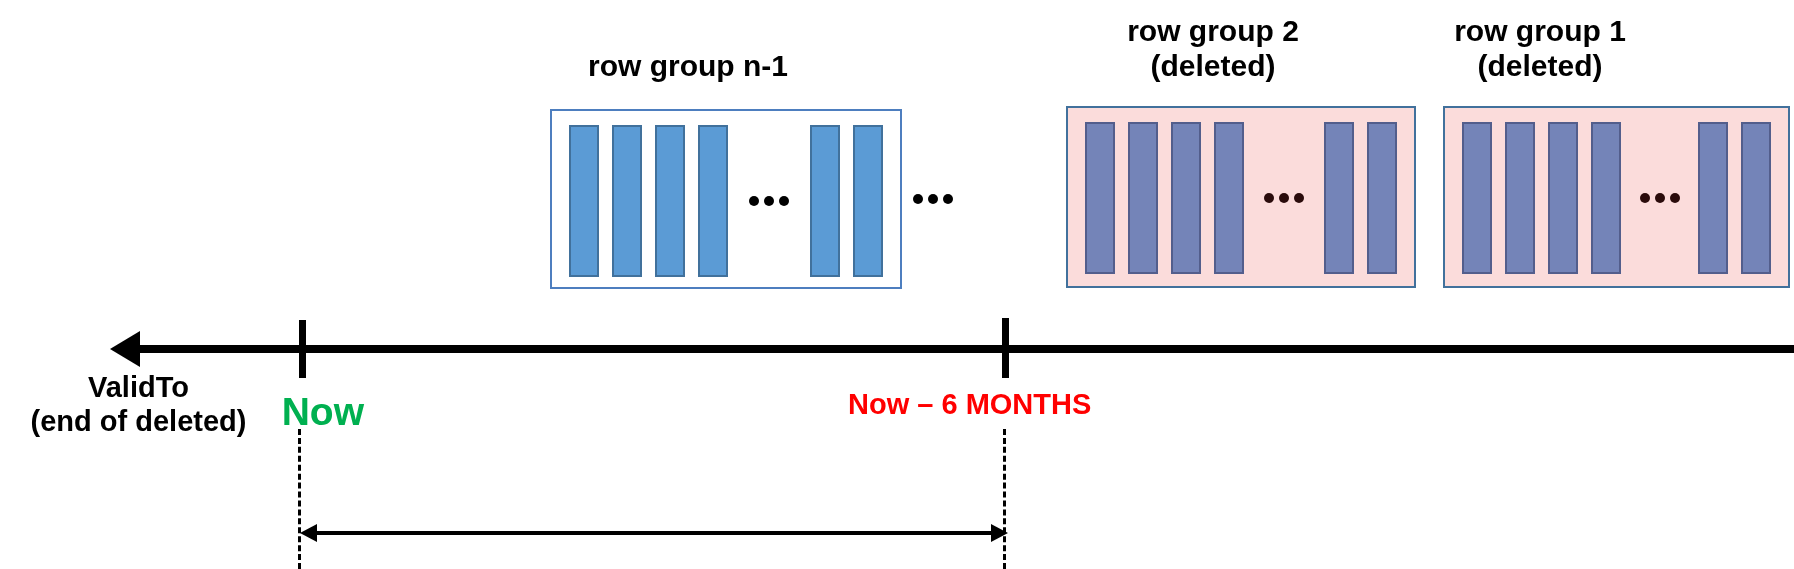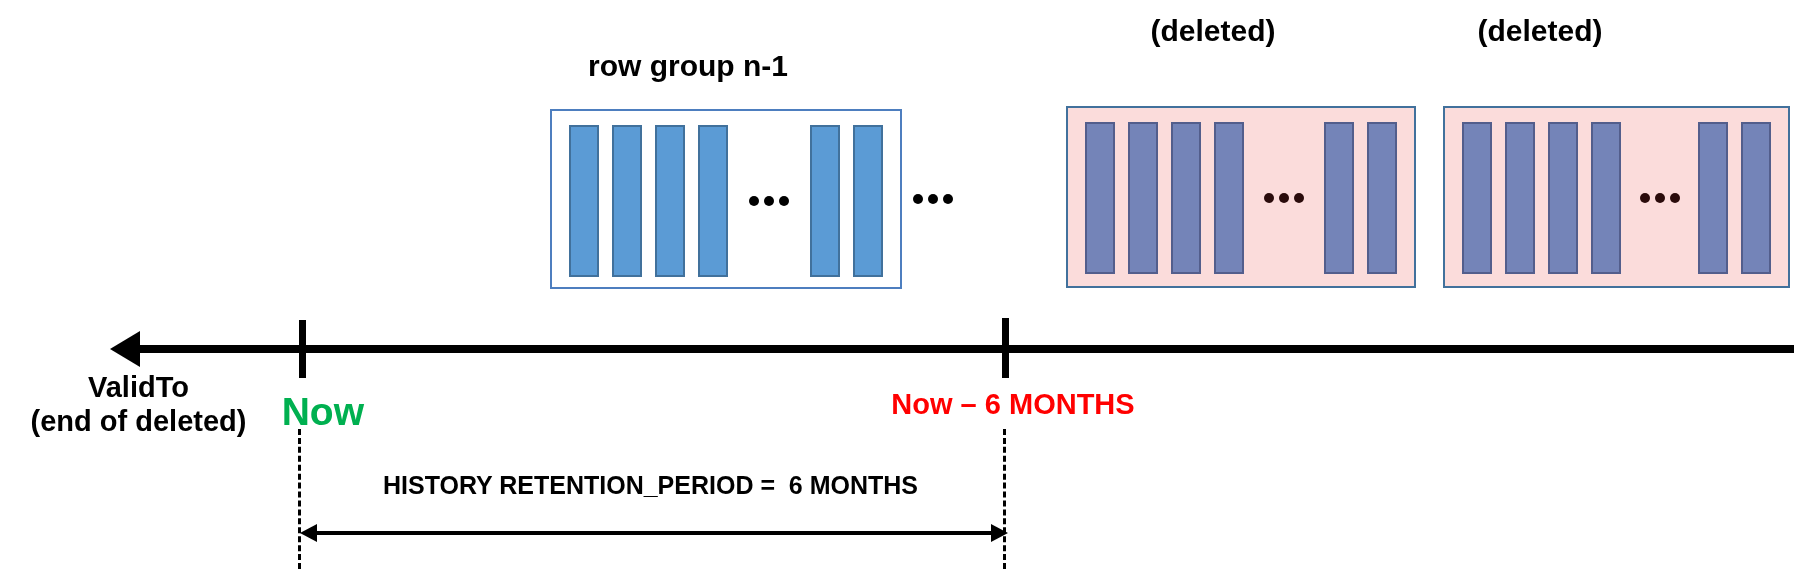--- a/index.html
+++ b/index.html
@@ -59,21 +59,21 @@
       border-top:18px solid transparent;border-bottom:18px solid transparent;
       border-right:30px solid #000;}
   .tick{position:absolute;width:7px;background:#000;}
   .tick-now{left:299px;top:320px;height:58px;}
   .tick-past{left:1002px;top:318px;height:60px;}
 
   .axis-label{position:absolute;left:16px;top:370px;width:245px;text-align:center;
       font-weight:bold;font-size:29px;line-height:34px;}
   .now-label{position:absolute;left:242px;top:390px;width:122px;text-align:right;
       font-weight:bold;font-size:39px;color:var(--now-green);white-space:nowrap;}
-  .past-label{position:absolute;left:848px;top:388px;width:330px;text-align:center;
+  .past-label{position:absolute;left:848px;top:388px;width:330px;text-align:left;
       font-weight:bold;font-size:29px;color:var(--past-red);white-space:nowrap;}
 
   .dash{position:absolute;top:429px;height:140px;width:0;border-left:3px dashed #000;}
   .dash-now{left:298px;}
   .dash-past{left:1003px;}
 
   .retention-label{position:absolute;left:383px;top:471px;font-weight:bold;
       font-size:25px;white-space:pre;}
 
   .range-line{position:absolute;left:315px;top:531px;width:678px;height:4px;background:#000;}
@@ -106,20 +106,21 @@
         </div>
       <div class="trail">
           <div class="bar"></div>
           <div class="bar"></div>
         </div>
     </div>
   </div>
 
   <div class="rg-slot g3">
     <div class="rg-title">
+        <div class="">row group 2</div>
         <div class="">(deleted)</div>
       </div>
     <div class="rg-box deleted">
       <div class="lead">
           <div class="bar"></div>
           <div class="bar"></div>
           <div class="bar"></div>
           <div class="bar"></div>
         </div>
       <div class="mid">
@@ -129,20 +130,21 @@
         </div>
       <div class="trail">
           <div class="bar"></div>
           <div class="bar"></div>
         </div>
     </div>
   </div>
 
   <div class="rg-slot g4">
     <div class="rg-title">
+        <div class="">row group 1</div>
         <div class="">(deleted)</div>
       </div>
     <div class="rg-box deleted">
       <div class="lead">
           <div class="bar"></div>
           <div class="bar"></div>
           <div class="bar"></div>
           <div class="bar"></div>
         </div>
       <div class="mid">
@@ -171,18 +173,17 @@
   <div class="axis-label">
     <div>ValidTo</div>
     <div>(end of deleted)</div>
   </div>
 
   <div class="now-label">Now</div>
   <div class="past-label">Now – 6 MONTHS</div>
 
   <div class="dash dash-now"></div>
   <div class="dash dash-past"></div>
-  <div class="retention-label">HISTORY RETENTION_PERIOD =  6 MONTHS</div>
   <div class="range-line"></div>
   <div class="range-head left"></div>
   <div class="range-head right"></div>
 
 </div>
 
 </body></html>

